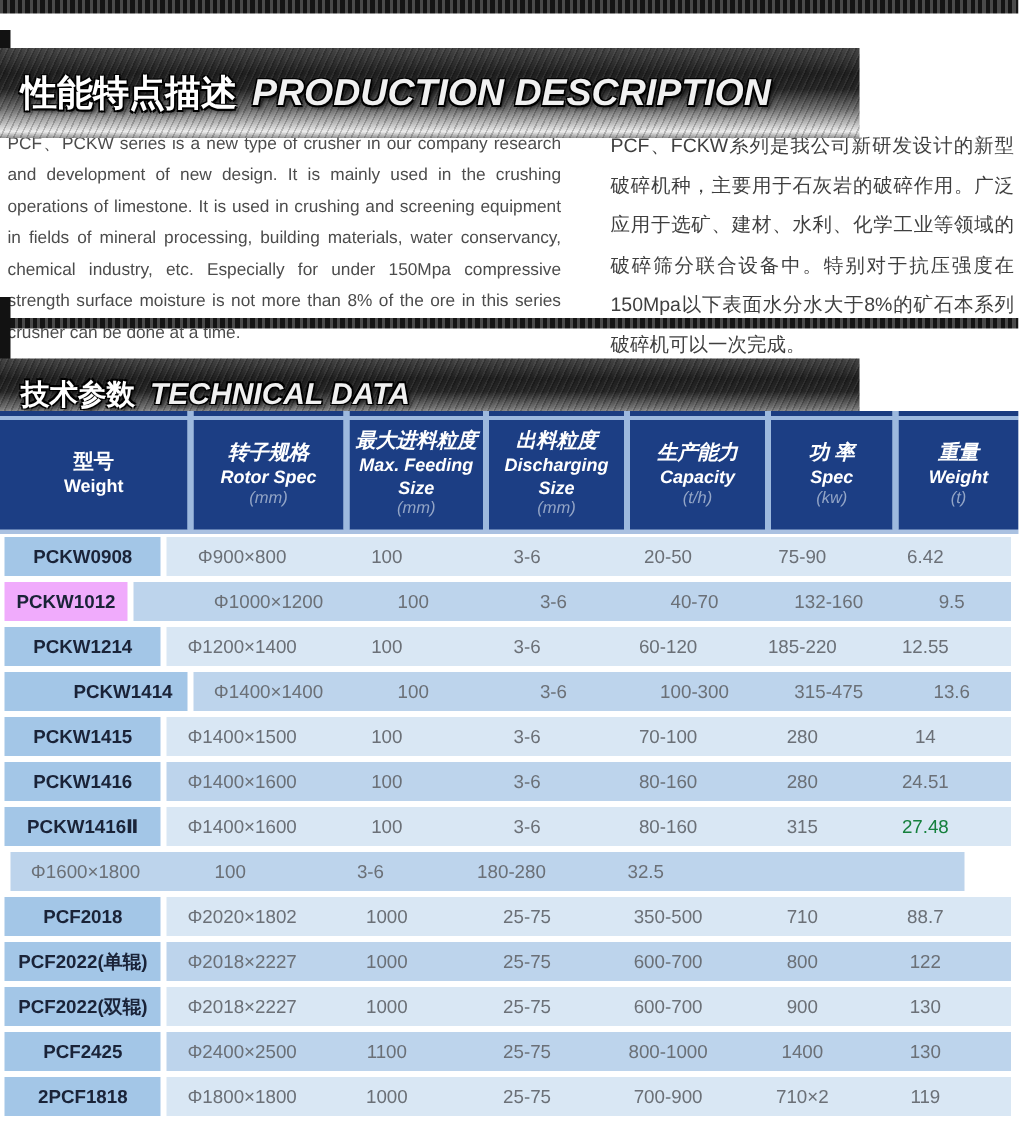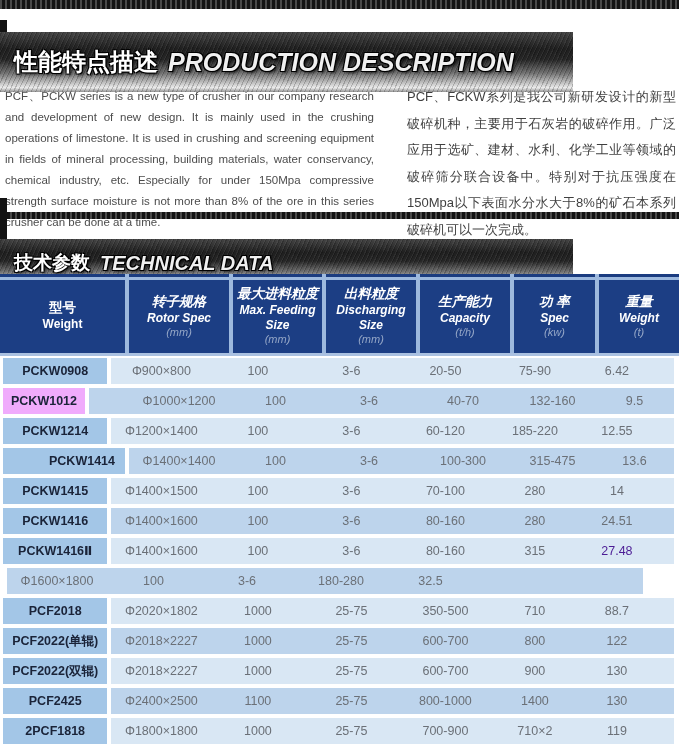--- a/index.html
+++ b/index.html
@@ -189,21 +189,21 @@
         </div>
       </div>
       <div class="row">
         <div class="cell-model" style="background: rgb(163, 198, 231); color: rgb(26, 35, 56);">PCKW1416Ⅱ</div>
         <div class="row-band" style="background: rgb(217, 231, 244);">
           <div class="cell" style="color: rgb(107, 112, 119);">Φ1400×1600</div>
           <div class="cell" style="color: rgb(107, 112, 119);">100</div>
           <div class="cell" style="color: rgb(107, 112, 119);">3-6</div>
           <div class="cell" style="color: rgb(107, 112, 119);">80-160</div>
           <div class="cell" style="color: rgb(107, 112, 119);">315</div>
-          <div class="cell" style="color: #4c1d95;">27.48</div>
+          <div class="cell" style="color: #15803d;">27.48</div>
         </div>
       </div>
       <div class="row">
         <div class="row-band" style="background: rgb(189, 212, 236);">
           <div class="cell" style="color: rgb(107, 112, 119);">Φ1600×1800</div>
           <div class="cell" style="color: rgb(107, 112, 119);">100</div>
           <div class="cell" style="color: rgb(107, 112, 119);">3-6</div>
           <div class="cell" style="color: rgb(107, 112, 119);">180-280</div>
           <div class="cell" style="color: rgb(107, 112, 119);">32.5</div>
         </div>

